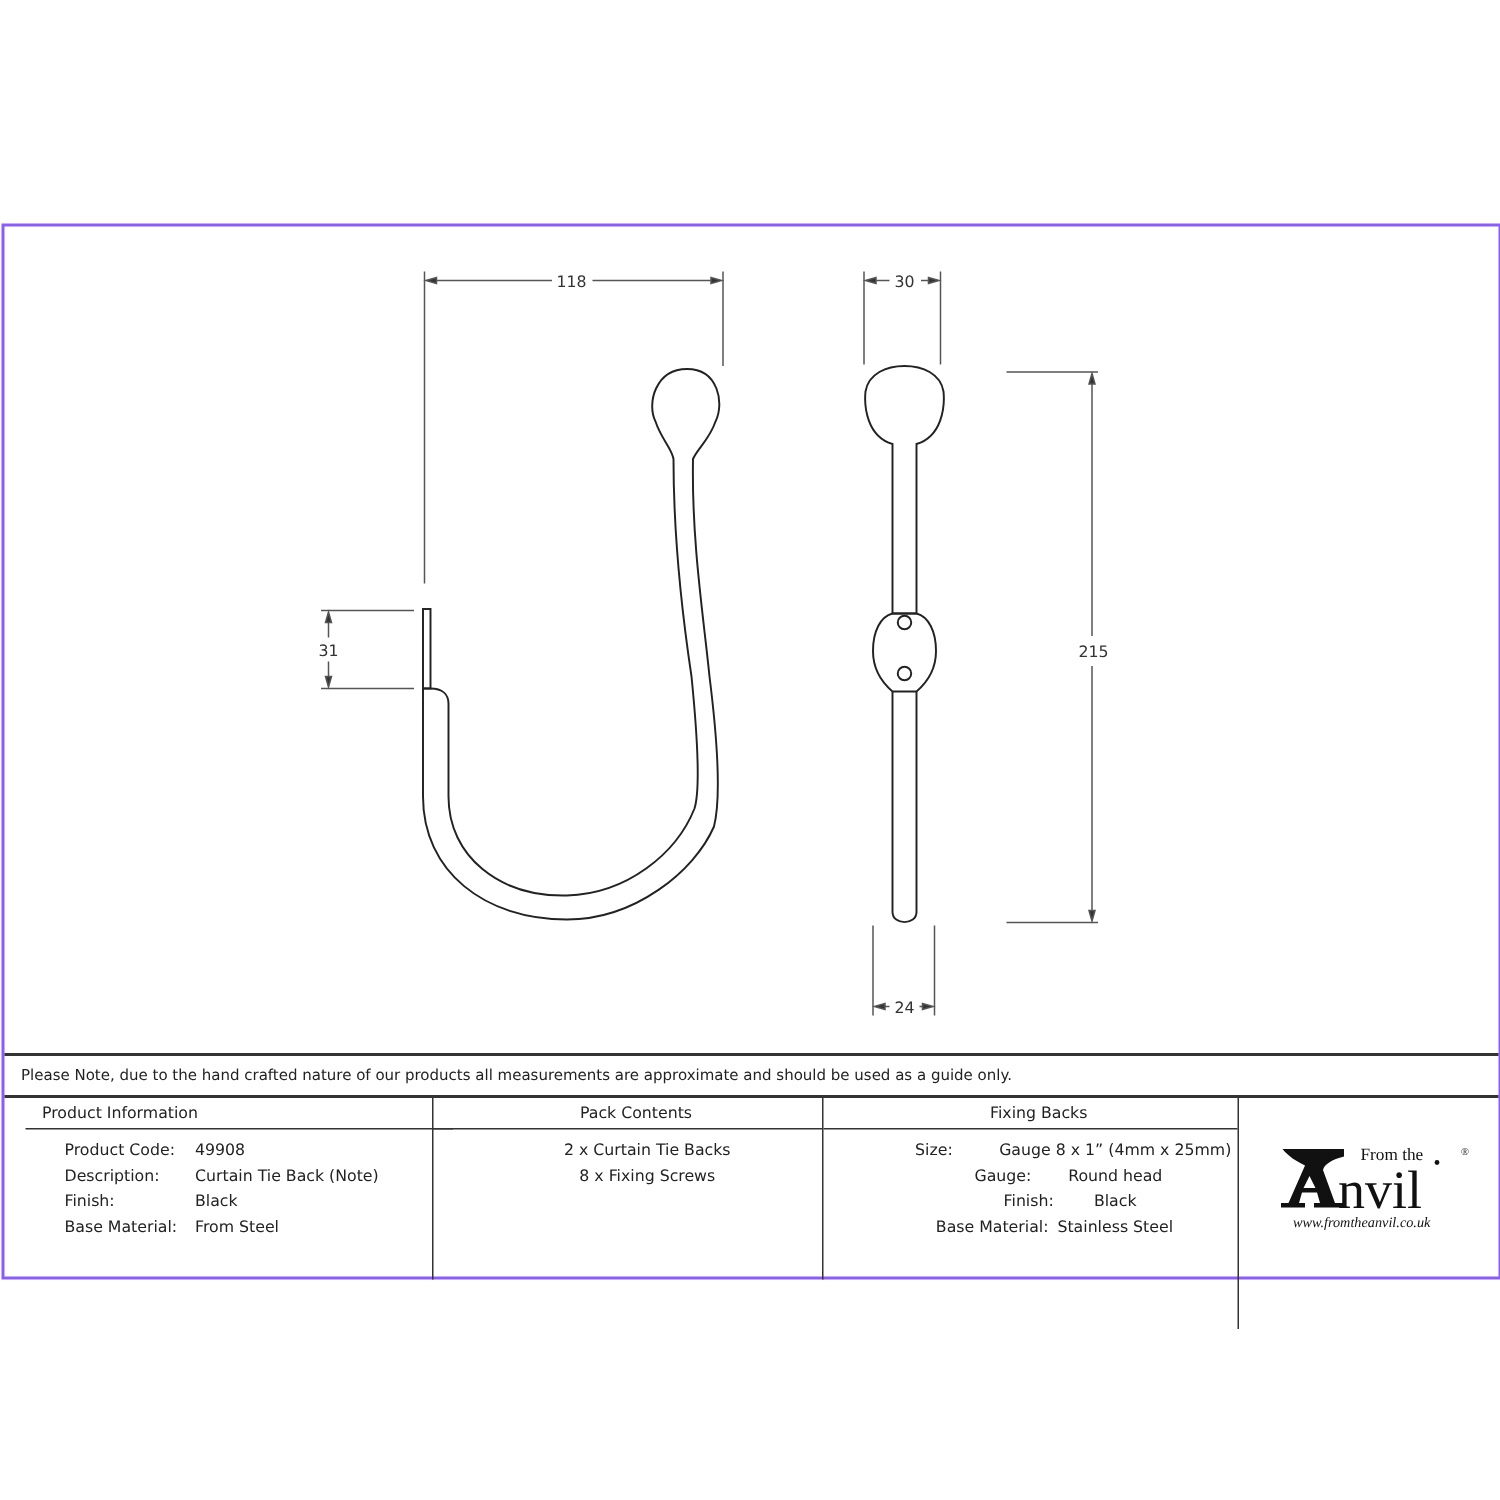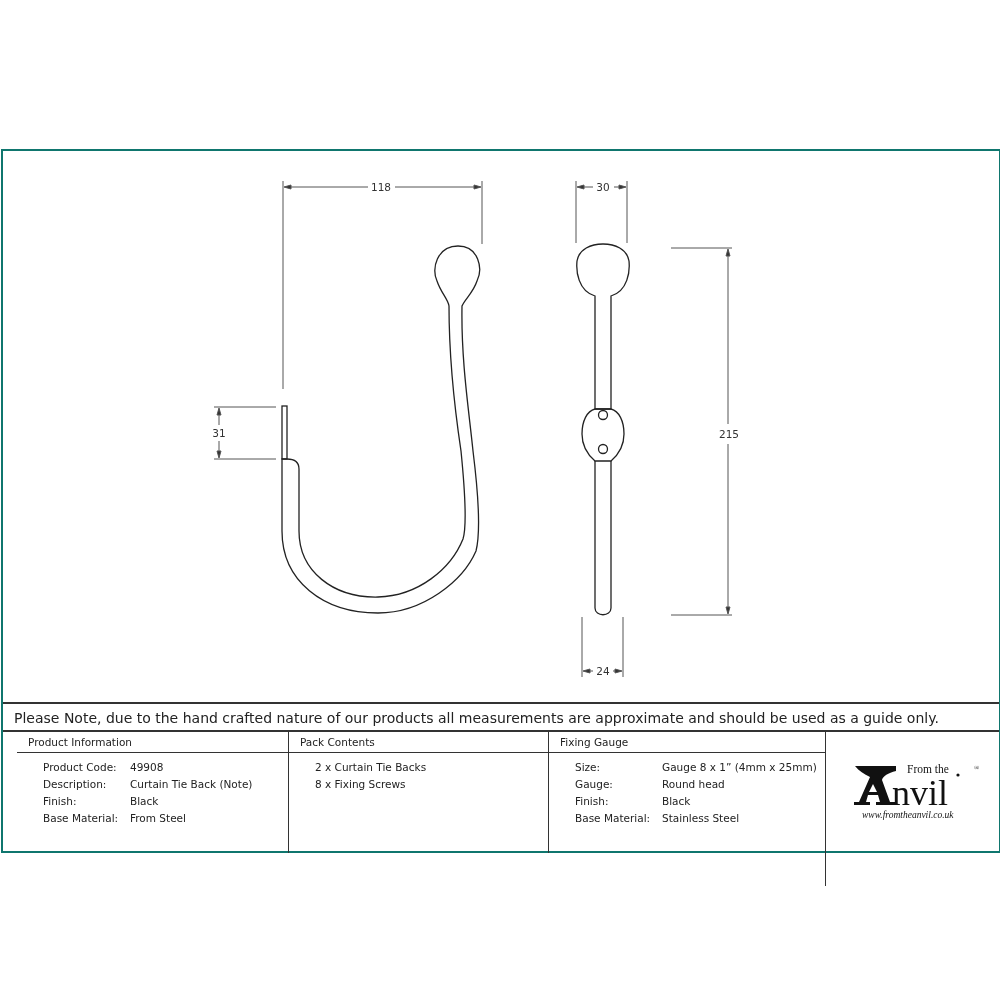--- a/index.html
+++ b/index.html
@@ -1,27 +1,27 @@
 <!DOCTYPE html>
 <html><head>
 <meta charset="utf-8">
 <style>
   html, body { margin:0; padding:0; background:#fff; }
   body { width:1000px; height:1000px; position:relative; overflow:hidden;
          font-family:"DejaVu Sans", sans-serif; color:#222; }
   .sheet { position:absolute; left:1px; top:149px; width:996px; height:700px;
-           border:2px solid #0f766e; box-sizing:content-box; }
+           border:2px solid #8b5cf6; box-sizing:content-box; }
   .drawing { position:absolute; left:0; top:0; width:996px; height:550px; }
   .note { position:absolute; left:0; top:551px; width:996px; height:28px;
-          border-top:2px solid #333; font-size:14px; line-height:28px;
+          border-top:2px solid #333; font-size:10px; line-height:28px;
           padding-left:11px; box-sizing:border-box; }
   .table { position:absolute; left:0; top:579px; width:996px; height:121px;
            border-top:2px solid #333; }
   .col { position:absolute; top:0; height:121px; box-sizing:border-box; }
-  .col + .col { border-left:1.5px solid #333; }
+  .col + .col { border-left:1.5px solid #333;text-align:center; }
   .col-head { height:21px; line-height:21px; font-size:10.5px; padding-left:11px;
               border-bottom:1.5px solid #333; box-sizing:border-box; }
   .col-body { padding:6px 0 0 26px; font-size:10.5px; }
   .row { height:17px; line-height:17px; white-space:nowrap; }
   .row .k { display:inline-block; width:87px; }
   .logo-cell { position:absolute; left:822px; top:0; width:174px; height:154px;
                border-left:1.5px solid #333; box-sizing:border-box; }
   .dim { font-family:"DejaVu Sans", sans-serif; font-size:10.5px; fill:#333; }
 </style>
 </head>
@@ -122,21 +122,21 @@
 
     <div class="col" style="left:285px;width:260px;">
       <div class="col-head">Pack Contents</div>
       <div class="col-body">
         <div class="row">2 x Curtain Tie Backs</div>
         <div class="row">8 x Fixing Screws</div>
       </div>
     </div>
 
     <div class="col" style="left:545px;width:277px;">
-      <div class="col-head">Fixing Gauge</div>
+      <div class="col-head">Fixing Backs</div>
       <div class="col-body">
         <div class="row"><span class="k">Size:</span><span>Gauge 8 x 1” (4mm x 25mm)</span></div>
         <div class="row"><span class="k">Gauge:</span><span>Round head</span></div>
         <div class="row"><span class="k">Finish:</span><span>Black</span></div>
         <div class="row"><span class="k">Base Material:</span><span>Stainless Steel</span></div>
       </div>
     </div>
 
     <div class="logo-cell">
       <svg width="172" height="121" viewBox="0 0 172 121">

